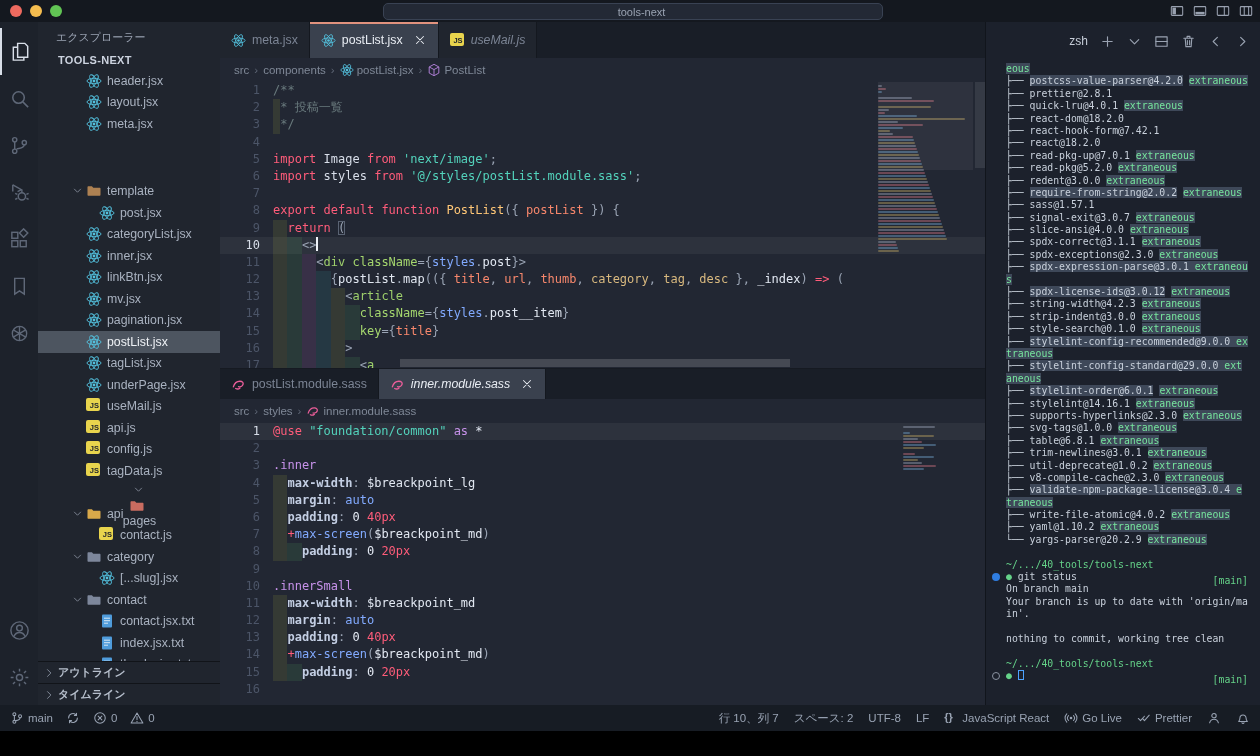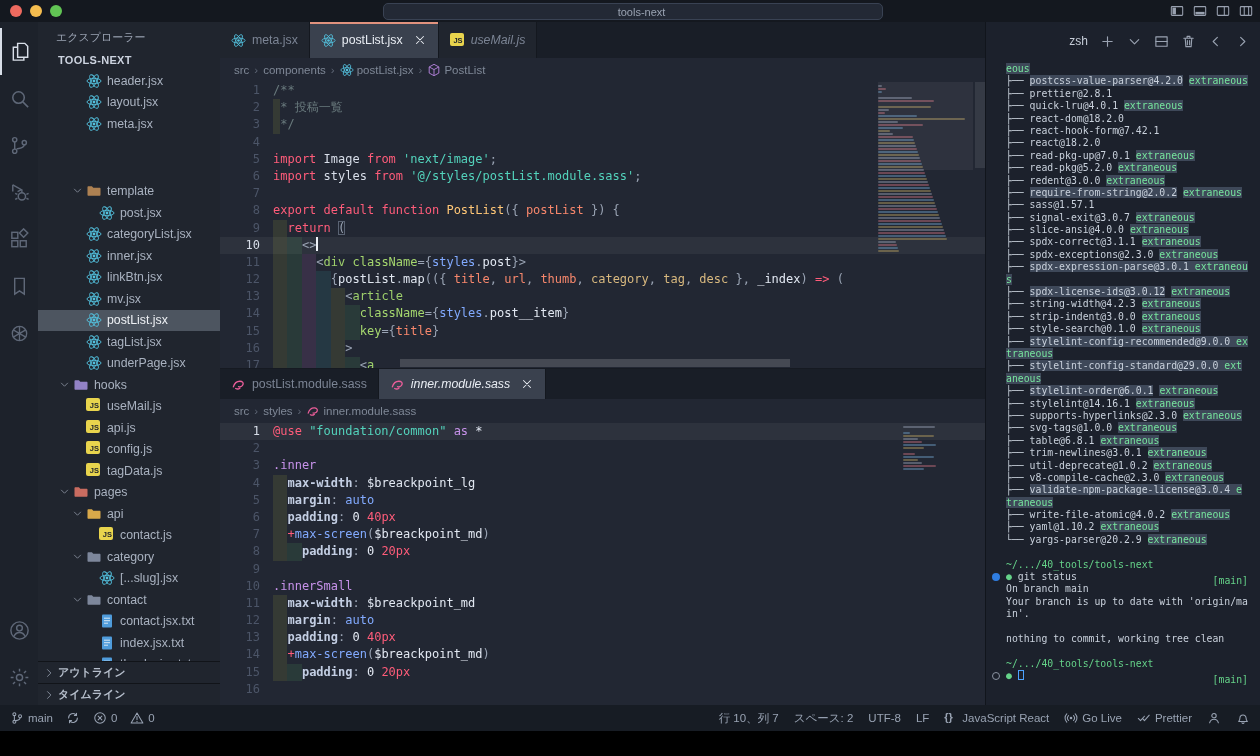--- a/index.html
+++ b/index.html
@@ -375,20 +375,32 @@
             <span class="ficon"><svg viewBox="0 0 16 16">
                 <g fill="none" stroke="#53c1de" stroke-width="0.9">
                   <ellipse cx="8" cy="8" rx="7" ry="2.7"></ellipse>
                   <ellipse cx="8" cy="8" rx="7" ry="2.7" transform="rotate(60 8 8)"></ellipse>
                   <ellipse cx="8" cy="8" rx="7" ry="2.7" transform="rotate(120 8 8)"></ellipse>
                 </g>
                 <circle cx="8" cy="8" r="1.4" fill="#53c1de"></circle>
               </svg></span>
             <span>mv.jsx</span>
           </div>
+          <div class="trow" style="padding-left: 34px;">
+            <span class="chev"></span>
+            <span class="ficon"><svg viewBox="0 0 16 16">
+                <g fill="none" stroke="#53c1de" stroke-width="0.9">
+                  <ellipse cx="8" cy="8" rx="7" ry="2.7"></ellipse>
+                  <ellipse cx="8" cy="8" rx="7" ry="2.7" transform="rotate(60 8 8)"></ellipse>
+                  <ellipse cx="8" cy="8" rx="7" ry="2.7" transform="rotate(120 8 8)"></ellipse>
+                </g>
+                <circle cx="8" cy="8" r="1.4" fill="#53c1de"></circle>
+              </svg></span>
+            <span>pagination.jsx</span>
+          </div>
           <div class="trow selected" style="padding-left: 34px;">
             <span class="chev"></span>
             <span class="ficon"><svg viewBox="0 0 16 16">
                 <g fill="none" stroke="#53c1de" stroke-width="0.9">
                   <ellipse cx="8" cy="8" rx="7" ry="2.7"></ellipse>
                   <ellipse cx="8" cy="8" rx="7" ry="2.7" transform="rotate(60 8 8)"></ellipse>
                   <ellipse cx="8" cy="8" rx="7" ry="2.7" transform="rotate(120 8 8)"></ellipse>
                 </g>
                 <circle cx="8" cy="8" r="1.4" fill="#53c1de"></circle>
               </svg></span>
@@ -410,31 +422,20 @@
             <span class="chev"></span>
             <span class="ficon"><svg viewBox="0 0 16 16">
                 <g fill="none" stroke="#53c1de" stroke-width="0.9">
                   <ellipse cx="8" cy="8" rx="7" ry="2.7"></ellipse>
                   <ellipse cx="8" cy="8" rx="7" ry="2.7" transform="rotate(60 8 8)"></ellipse>
                   <ellipse cx="8" cy="8" rx="7" ry="2.7" transform="rotate(120 8 8)"></ellipse>
                 </g>
                 <circle cx="8" cy="8" r="1.4" fill="#53c1de"></circle>
               </svg></span>
             <span>underPage.jsx</span>
-          </div>
-          <div class="trow" style="padding-left: 21px;">
-            <span class="chev"><span class="ic">
-                <svg viewBox="0 0 16 16" fill="none" stroke="currentColor" stroke-width="1.2" stroke-linecap="round" stroke-linejoin="round">
-                  <path d="M3.5 6l4.5 4.5L12.5 6"></path>
-                </svg>
-              </span></span>
-            <span class="ficon"><svg viewBox="0 0 16 16">
-                <path d="M1.5 4.2c0-.6.4-1 1-1h3.4l1.4 1.6h6.2c.6 0 1 .4 1 1v6c0 .6-.4 1-1 1H2.5c-.6 0-1-.4-1-1z" fill="#9282c6"></path>
-              </svg></span>
-            <span>hooks</span>
           </div>
           <div class="trow" style="padding-left: 34px;">
             <span class="chev"></span>
             <span class="ficon">
               <span class="jsbadge">JS</span>
             </span>
             <span>useMail.js</span>
           </div>
           <div class="trow" style="padding-left: 34px;">
             <span class="chev"></span>
@@ -450,21 +451,21 @@
             </span>
             <span>config.js</span>
           </div>
           <div class="trow" style="padding-left: 34px;">
             <span class="chev"></span>
             <span class="ficon">
               <span class="jsbadge">JS</span>
             </span>
             <span>tagData.js</span>
           </div>
-          <div class="trow" style="padding-left: 21px;">
+          <div class="trow" style="padding-left: 21px; flex-direction: column;">
             <span class="chev"><span class="ic">
                 <svg viewBox="0 0 16 16" fill="none" stroke="currentColor" stroke-width="1.2" stroke-linecap="round" stroke-linejoin="round">
                   <path d="M3.5 6l4.5 4.5L12.5 6"></path>
                 </svg>
               </span></span>
             <span class="ficon"><svg viewBox="0 0 16 16">
                 <path d="M1.5 4.2c0-.6.4-1 1-1h3.4l1.4 1.6h6.2c.6 0 1 .4 1 1v6c0 .6-.4 1-1 1H2.5c-.6 0-1-.4-1-1z" fill="#c96c60"></path>
               </svg></span>
             <span>pages</span>
           </div>

